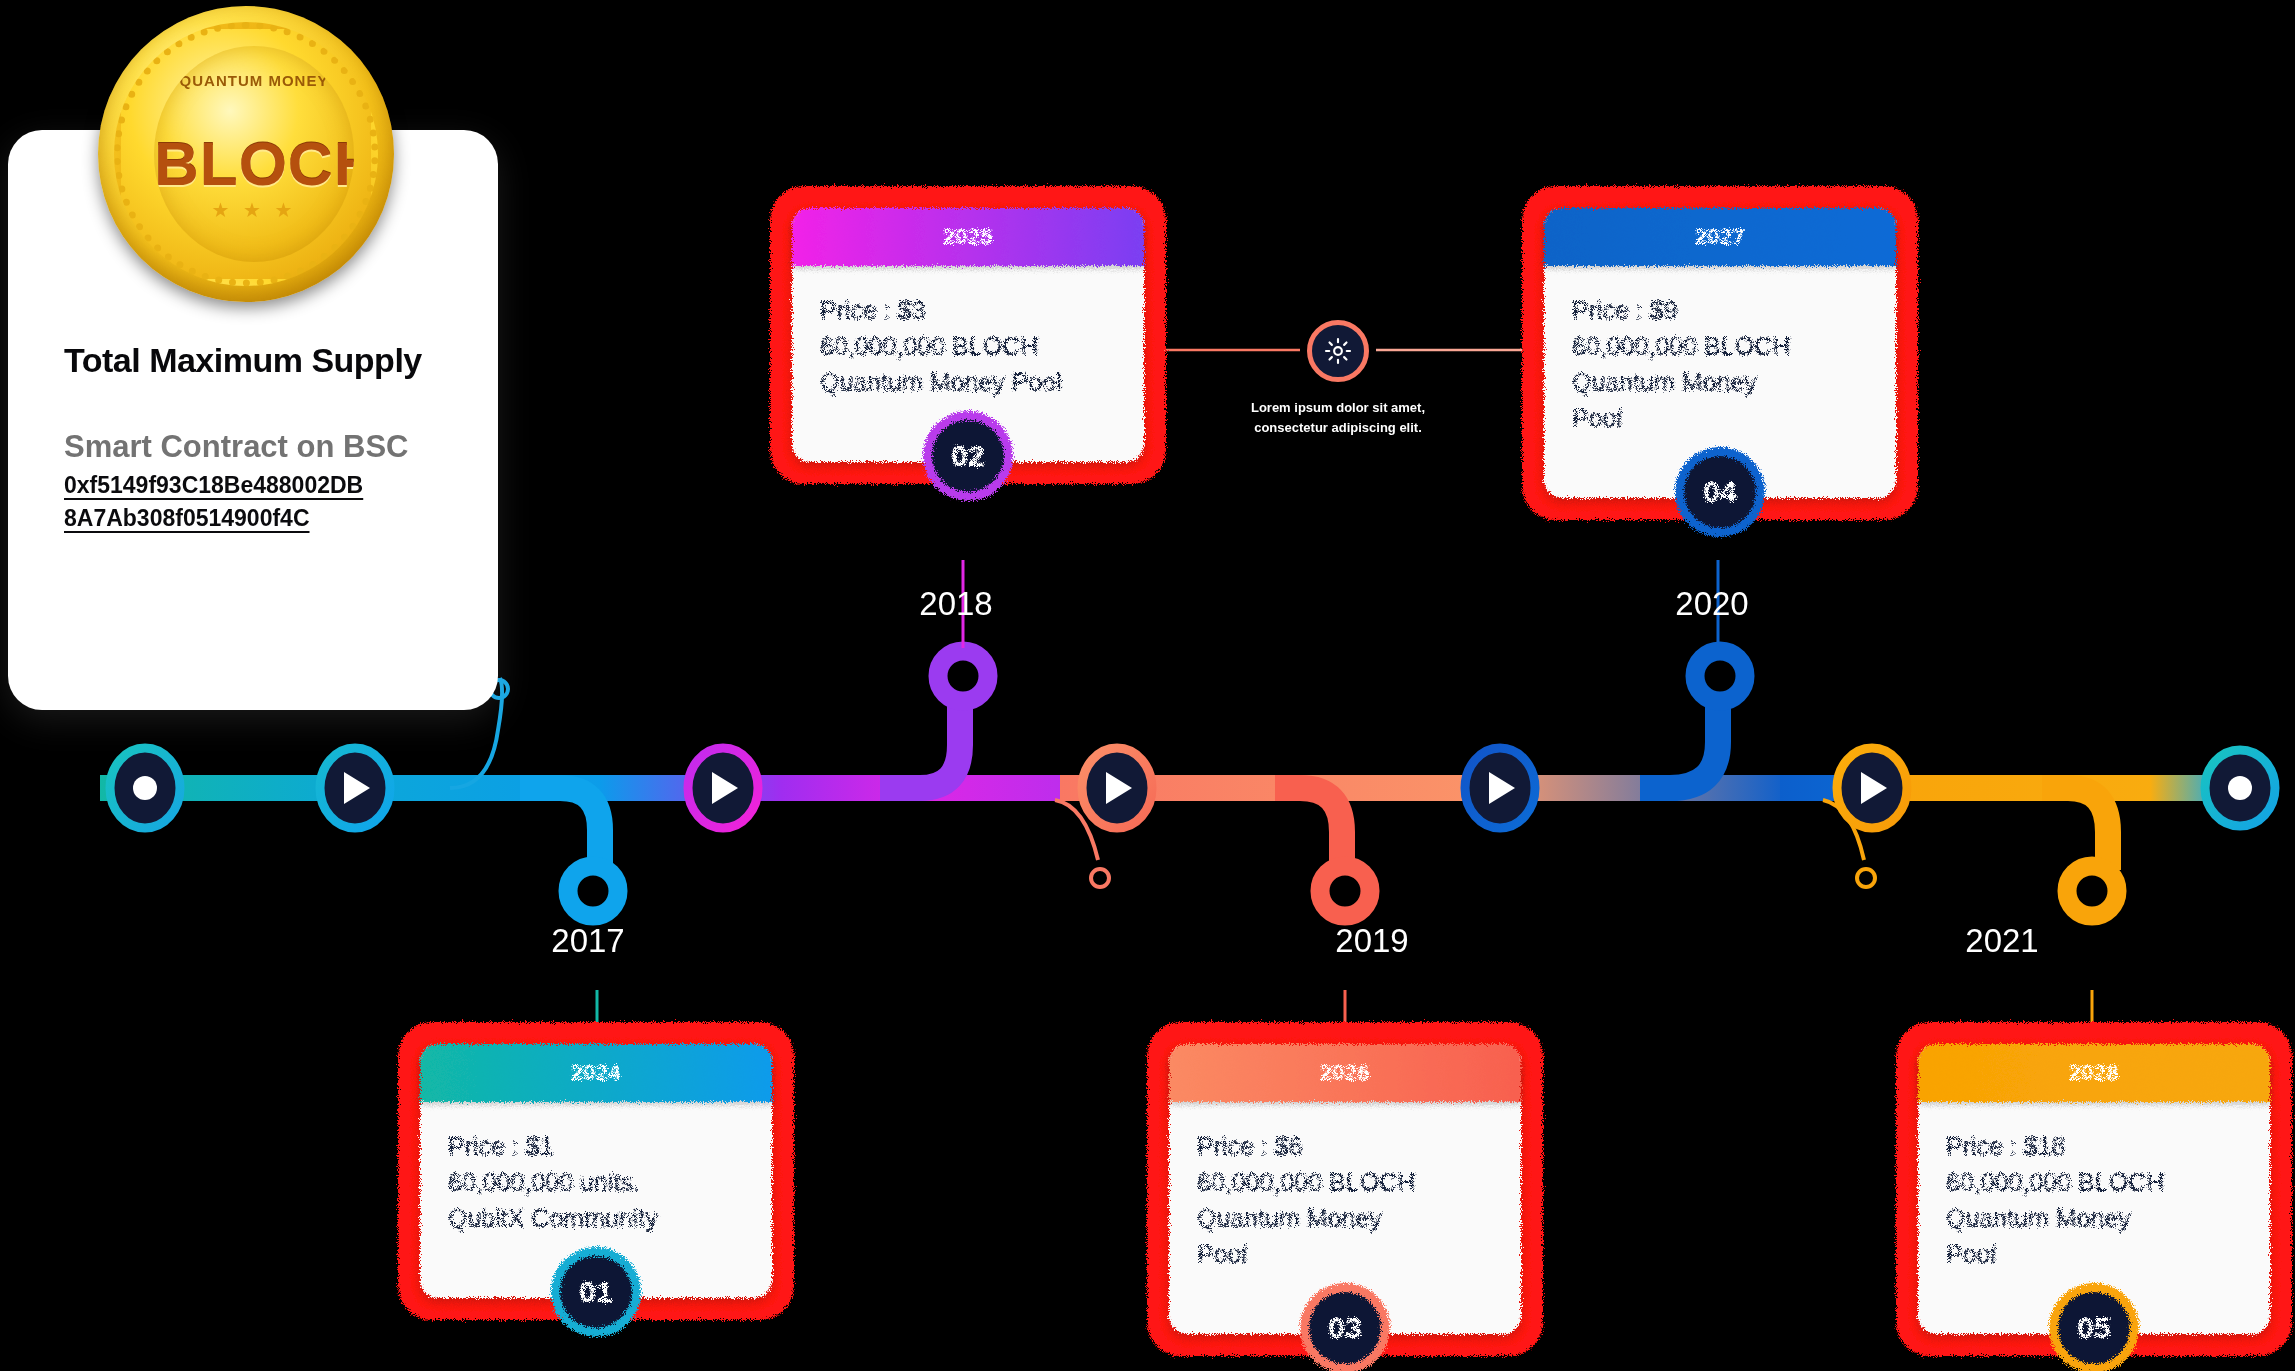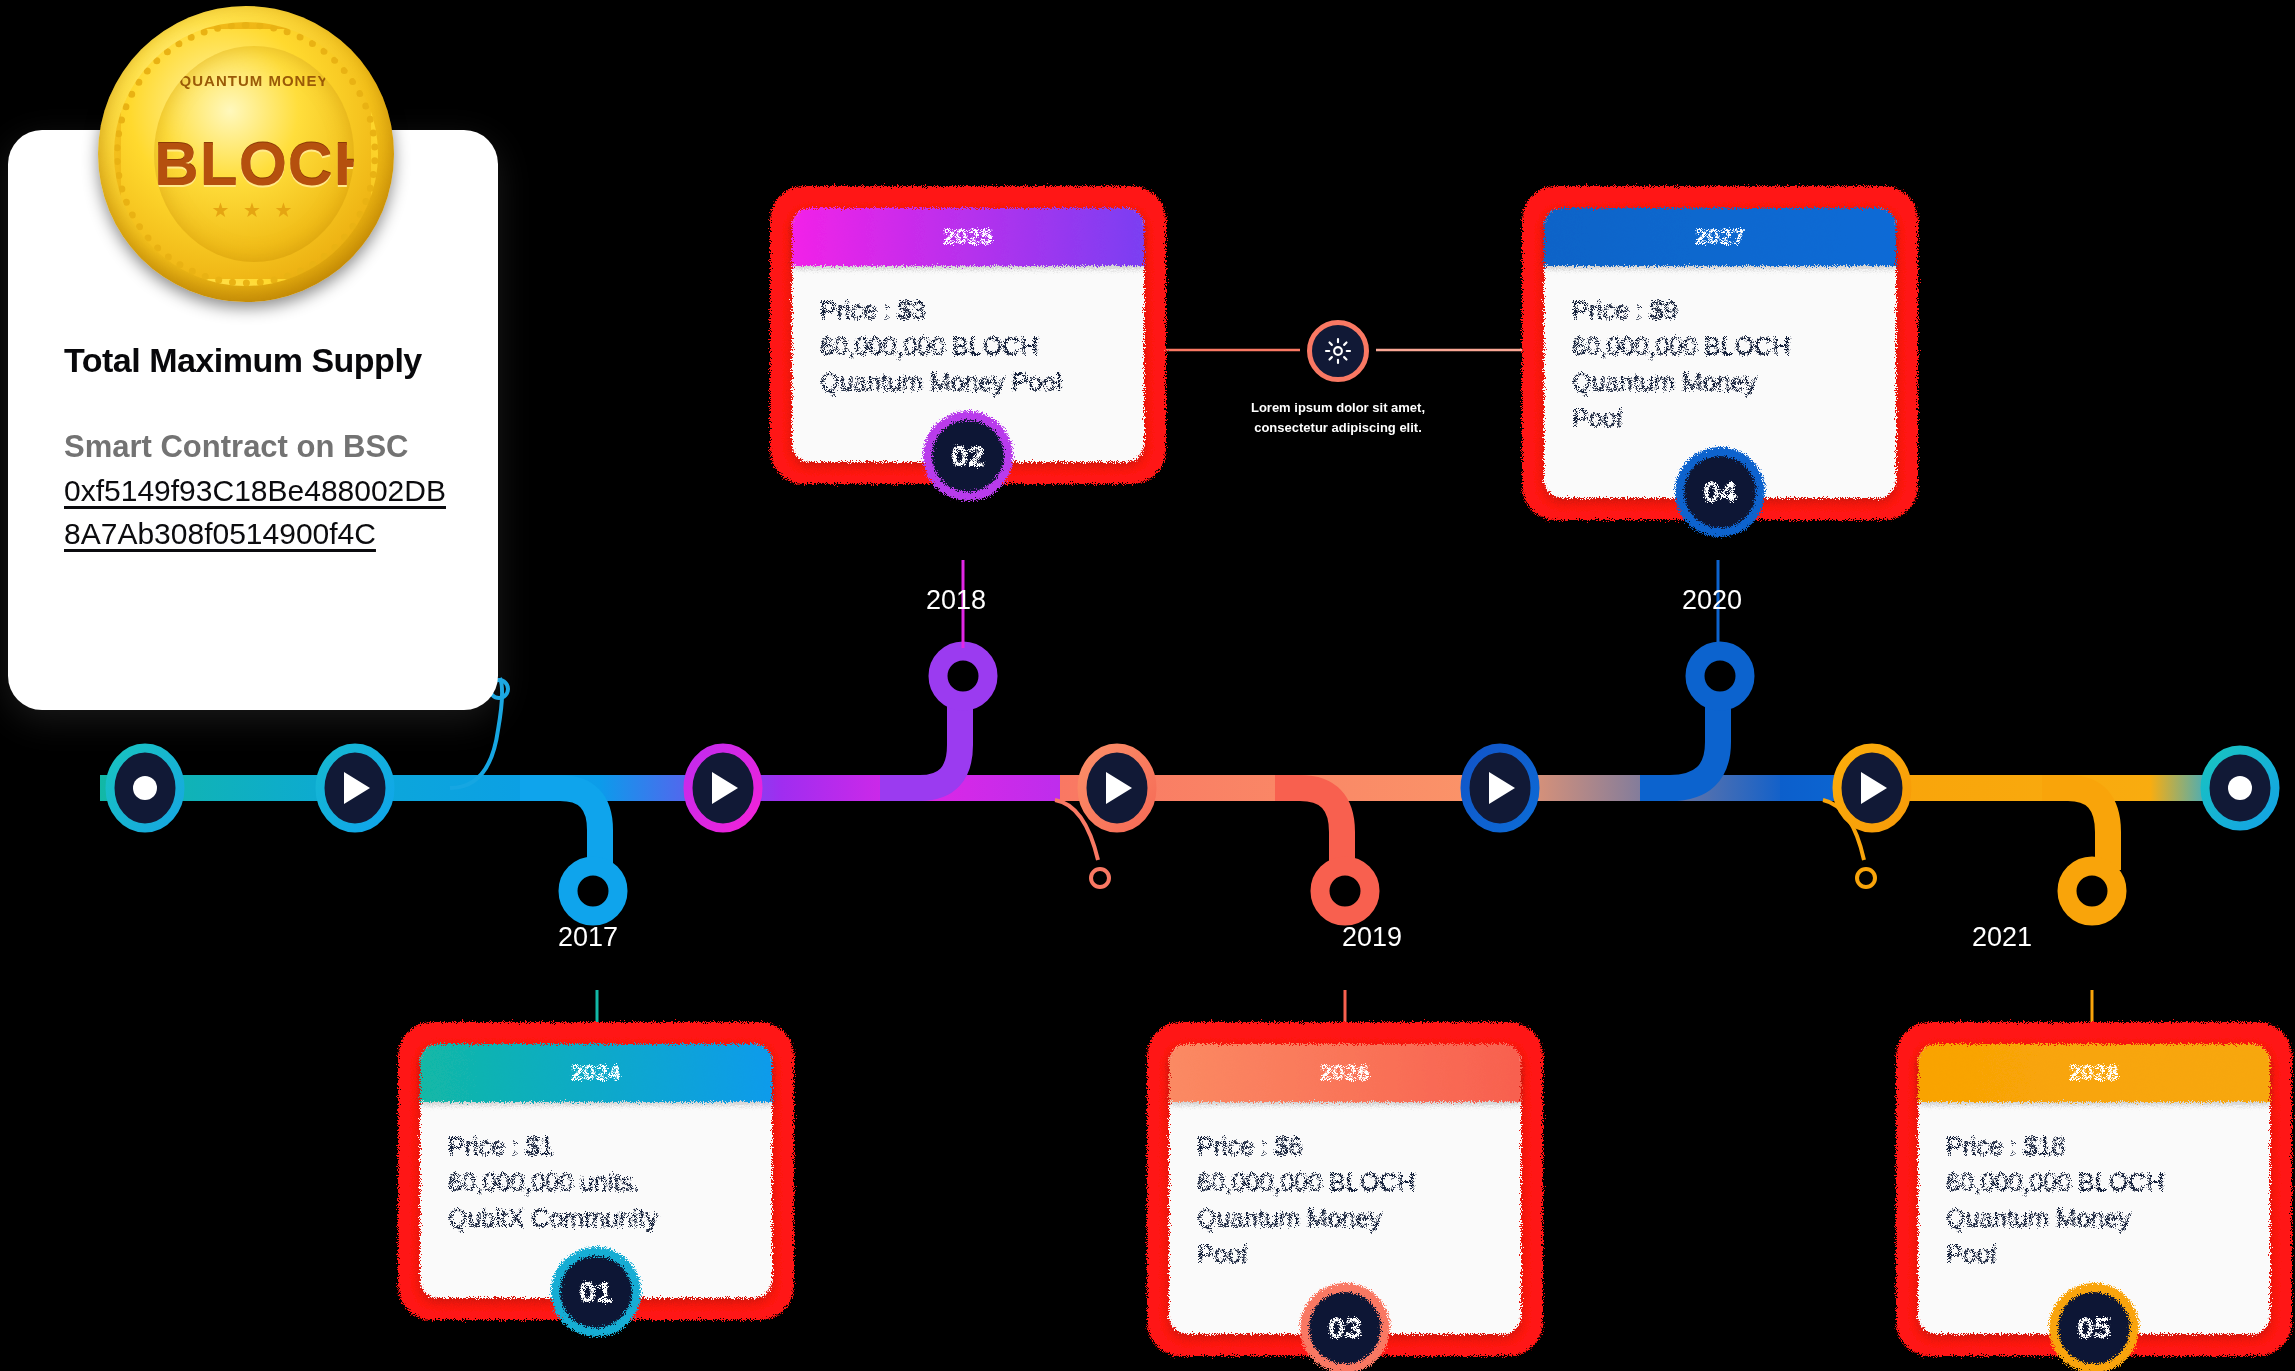--- a/index.html
+++ b/index.html
@@ -22,21 +22,21 @@
   }
   #panel-title {
     font-size: 34px; font-weight: bold; line-height: 1.18;
     color: #08080b; letter-spacing: -0.5px;
   }
   #panel-sub {
     margin-top: 46px; font-size: 31px; font-weight: bold;
     color: #737373; line-height: 1.38;
   }
   .addr-line {
-    display: block; font-size: 30px; font-weight: normal;
+    display: block; font-size: 23px; font-weight: bold;
     color: #0b0b0e; text-decoration: underline;
     text-underline-offset: 5px; line-height: 1.45;
   }
 
   
   #coin-wrap {
     position: absolute; left: 98px; top: 6px;
     width: 296px; height: 296px;
   }
   .coin-outer {
@@ -111,21 +111,21 @@
   }
   .badge::before {
     content: ""; position: absolute; inset: -8px;
     border-radius: 50%; z-index: -1;
   }
 
   
   #timeline { position: absolute; left: 0; top: 0; width: 2295px; height: 1371px; }
 
   .yr-label {
-    position: absolute; color: #ffffff; font-size: 27px;
+    position: absolute; color: #ffffff; font-size: 33px;
     font-weight: normal; text-align: center; width: 140px;
   }
 
   
   #gear-node {
     position: absolute; left: 1307px; top: 320px;
     width: 62px; height: 62px; border-radius: 50%;
     background: #111936; border: 5px solid #F97863;
     display: flex; align-items: center; justify-content: center;
   }

